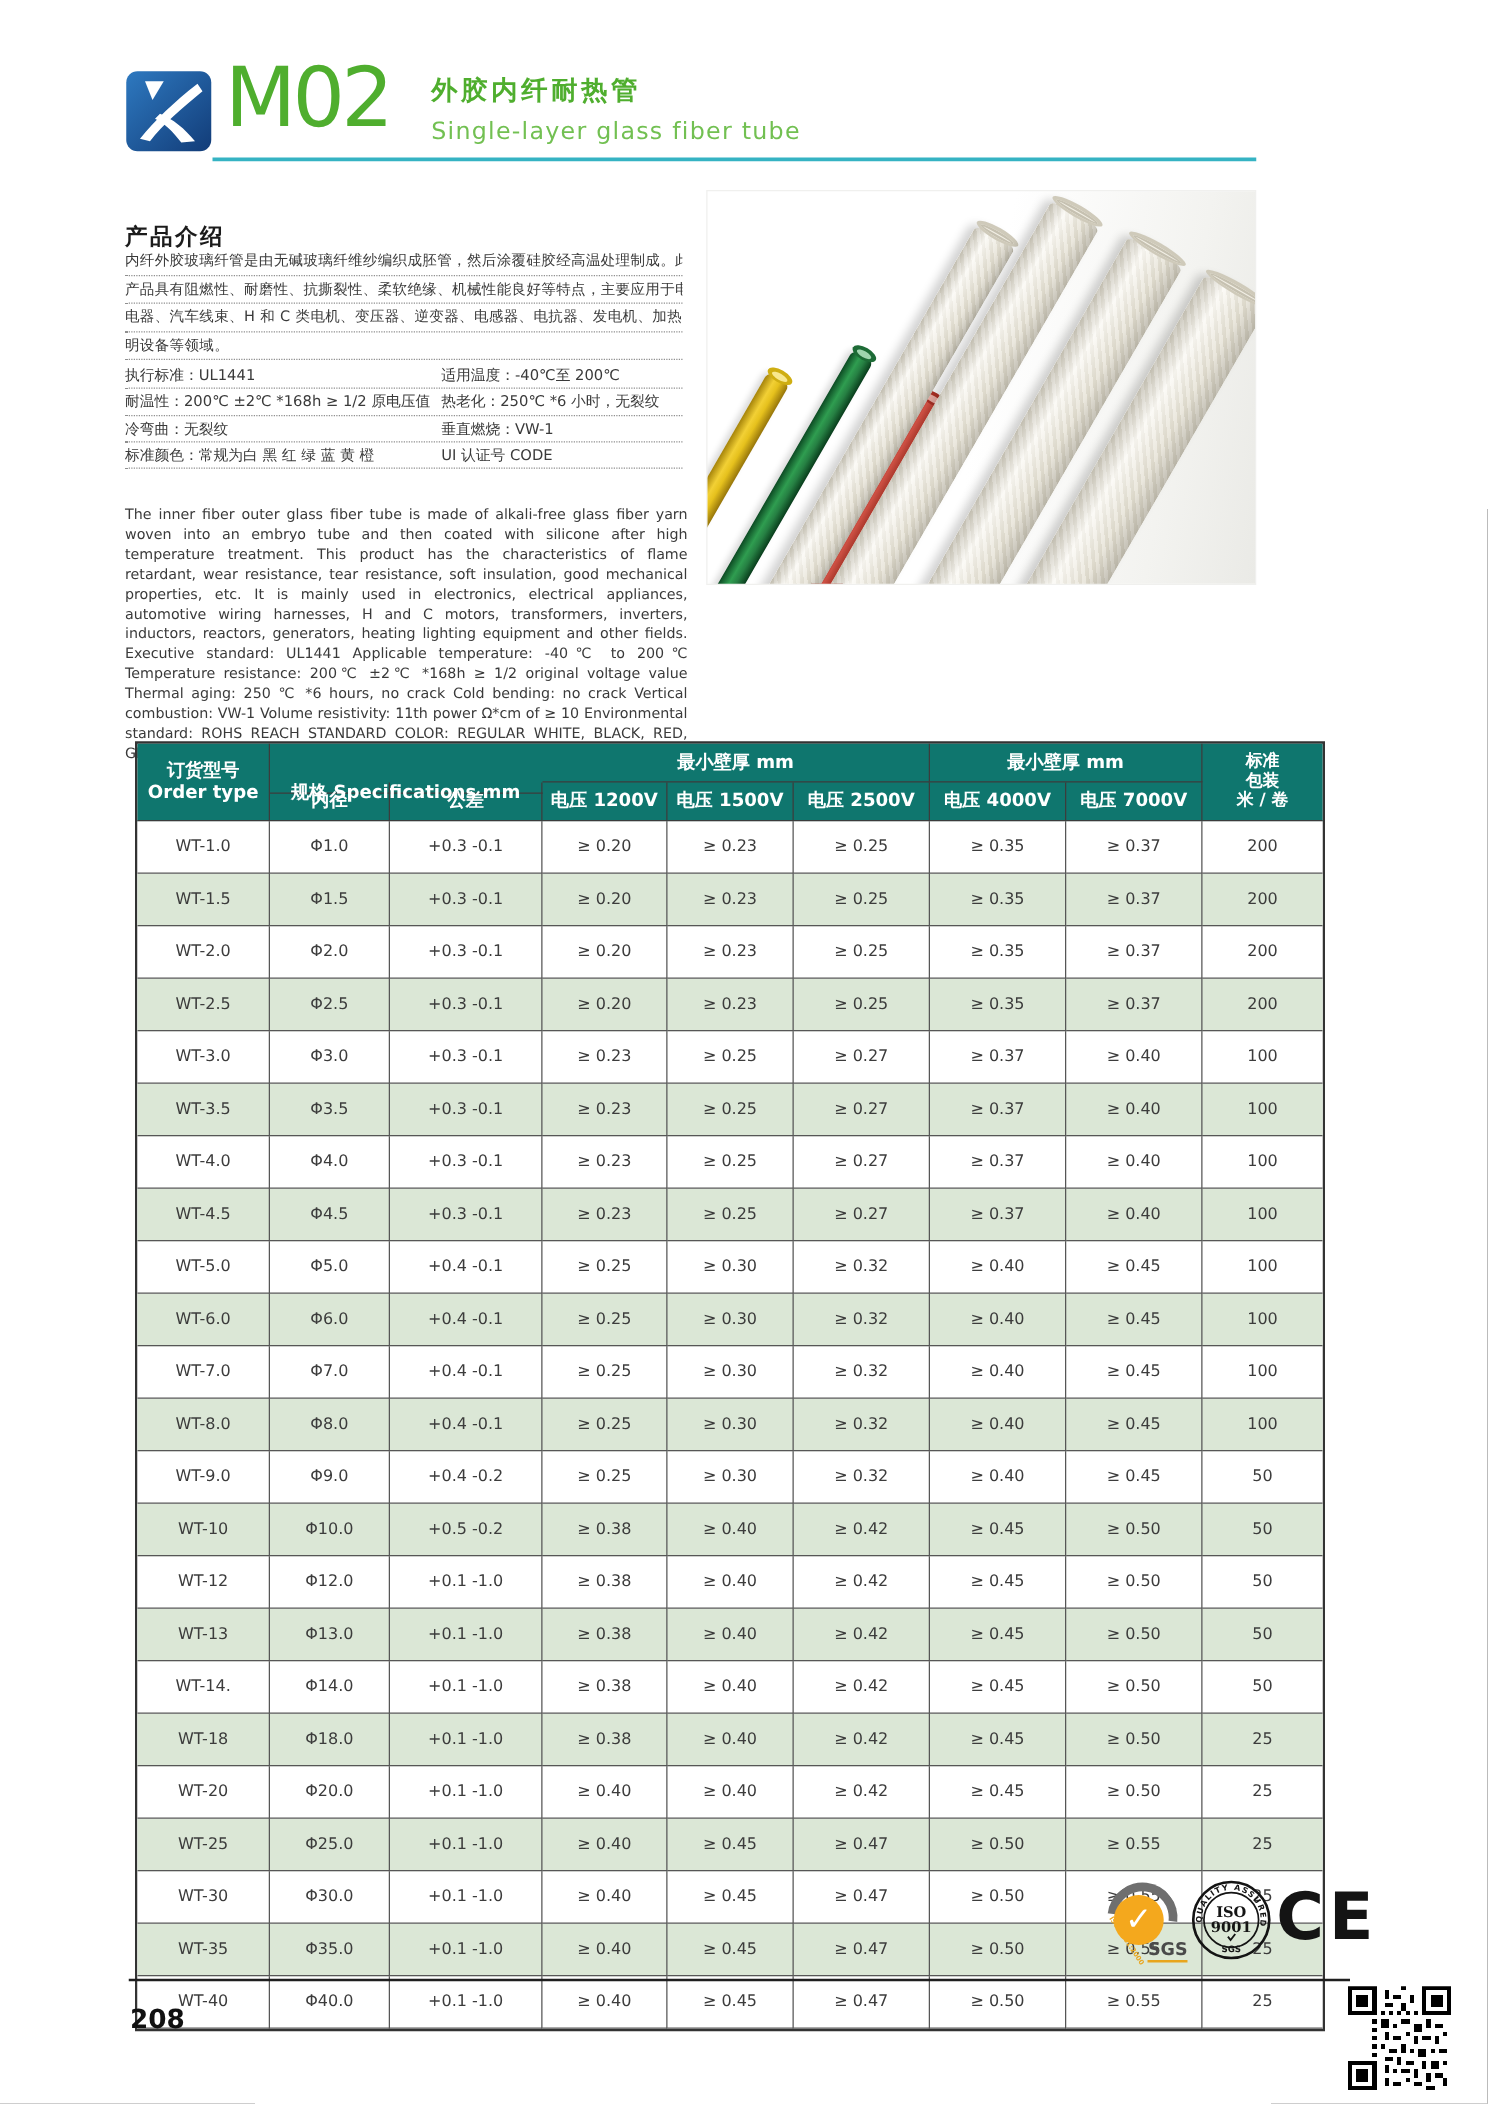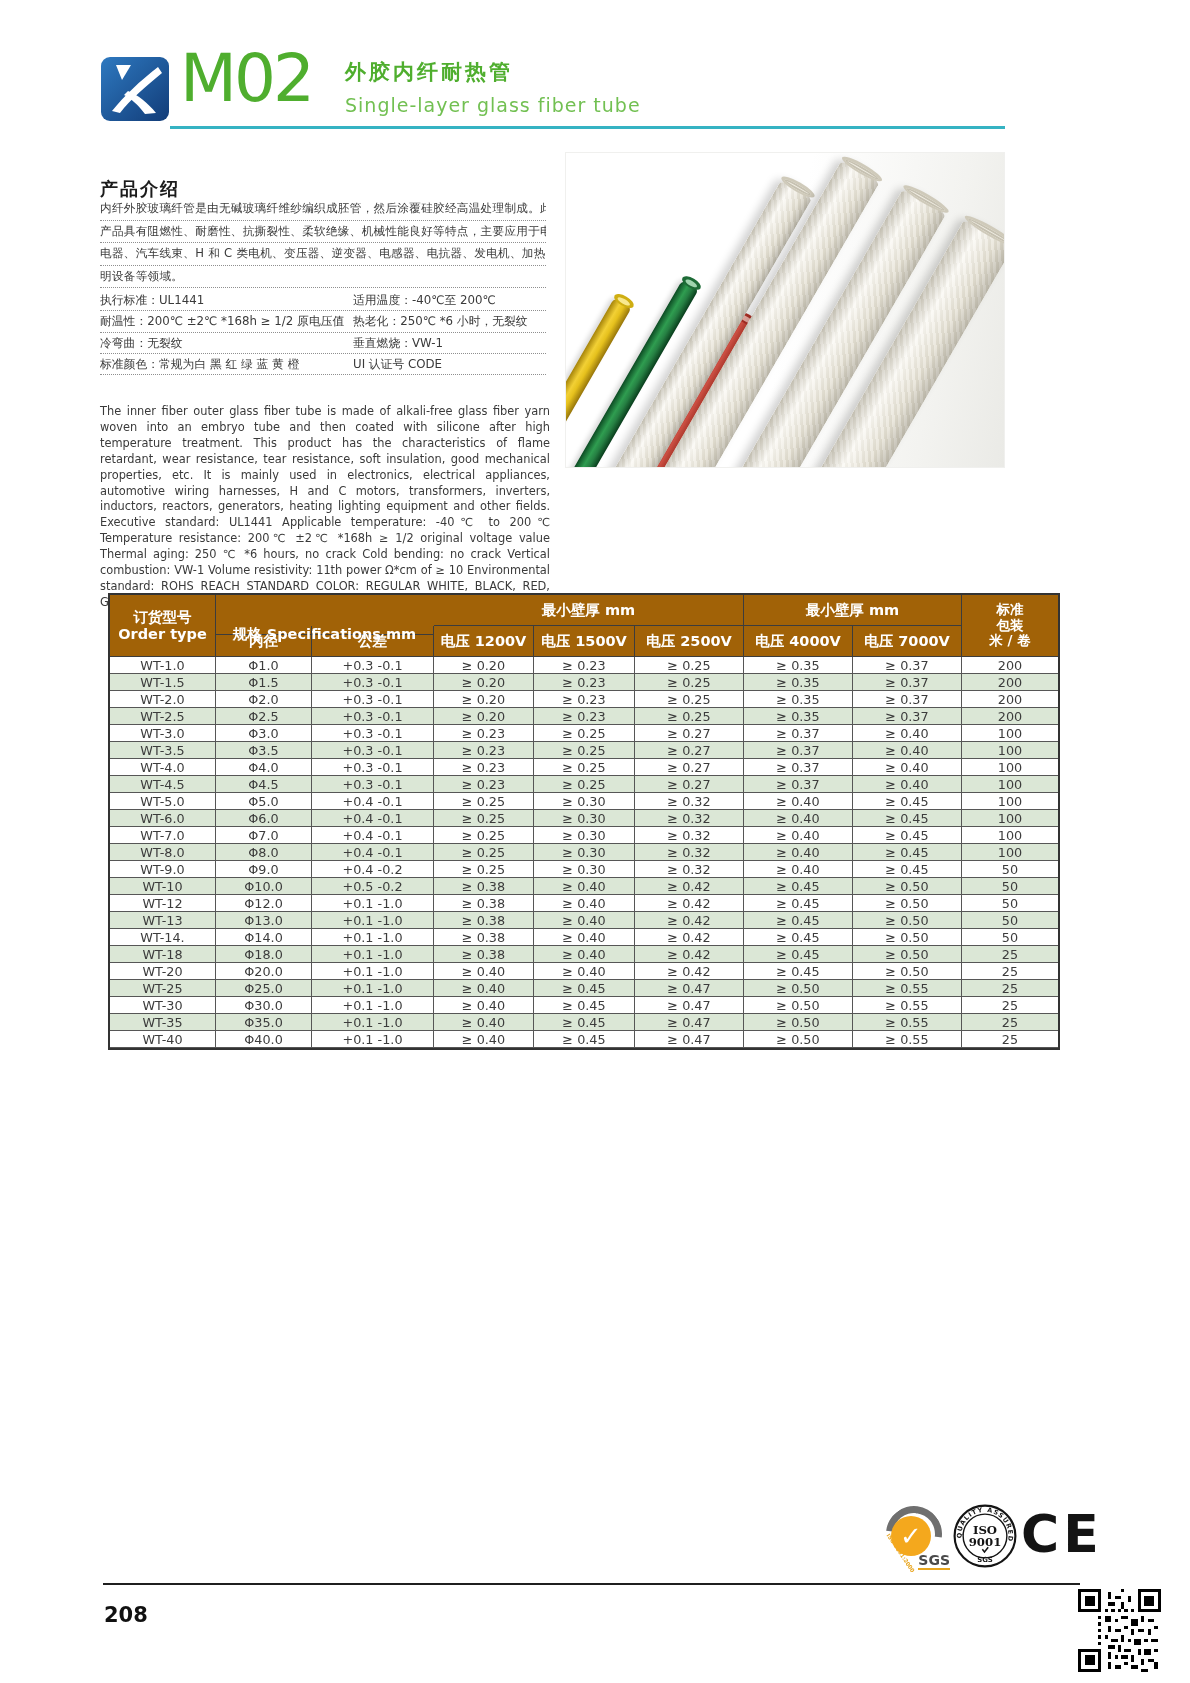--- a/index.html
+++ b/index.html
@@ -48,32 +48,32 @@
       linear-gradient(90deg,rgba(60,55,40,.22),rgba(255,255,255,.55) 32%,rgba(120,115,95,.10) 70%,rgba(60,55,40,.28)),
       repeating-linear-gradient(55deg,#e7e3d6 0 3px,#f7f4eb 3px 6px),
       repeating-linear-gradient(-55deg,#ebe8dd 0 3px,#f9f7f0 3px 6px);
     box-shadow:-5px 0 8px rgba(0,0,0,.18); }
   .t-white .cap { background:#cfcaba; } .t-white .cap::after { background:#f2efe5; box-shadow:inset 0 0 0 2px #c6c1b1; }
 
   
   .spec-table { position:absolute; left:108px; top:593px; width:952px; border:2px solid #333; }
   .thead { display:grid; width:948px;
     grid-template-columns:106px 96px 122px 100px 101px 109px 109px 109px 96px;
-    grid-template-rows:31px 31px; background:#a16207; }
+    grid-template-rows:31px 31px; background:#0f766e; }
   .th { border-right:1px solid #3c3c3c; border-bottom:1px solid #3c3c3c; color:#fff; font-weight:bold;
     display:flex; flex-direction:column; align-items:center; justify-content:center;
     font-size:14.5px; line-height:1.15; text-align:center; }
   .h-order { grid-area:1/1/3/2; }
   .h-spec  { grid-area:1/2/2/4;margin-top:39px; }
   .h-wall1 { grid-area:1/4/2/7; }
   .h-wall2 { grid-area:1/7/2/9; }
   .h-pack  { grid-area:1/9/3/10; border-right:none; font-size:13.5px; }
   .tbody { width:948px; background:#fff; }
   .tr { display:grid; grid-template-columns:106px 96px 122px 100px 101px 109px 109px 109px 96px;
-    height:17px; }
+    height:42px; }
   .tbody .tr:nth-of-type(even) { background:#dbe7d6; }
   .td { border-right:1px solid #565656; border-bottom:1px solid #565656; font-size:12.8px; color:#3c3c3c;
     display:flex; align-items:center; justify-content:center; }
   .td:last-child { border-right:none; }
 
   
   .badge-sgs { position:absolute; left:884px; top:1504px; width:66px; height:68px; }
   .sgs-arc { position:absolute; left:2px; top:2px; width:56px; height:56px; border-radius:50%;
     border:7px solid #6f6f6f; border-bottom-color:transparent; border-left-color:transparent;
     transform:rotate(-38deg); }

